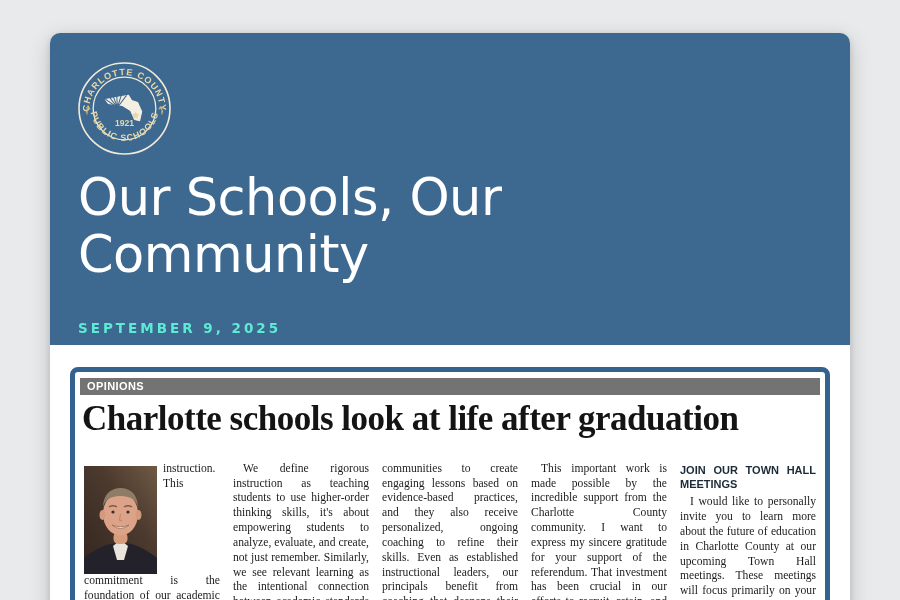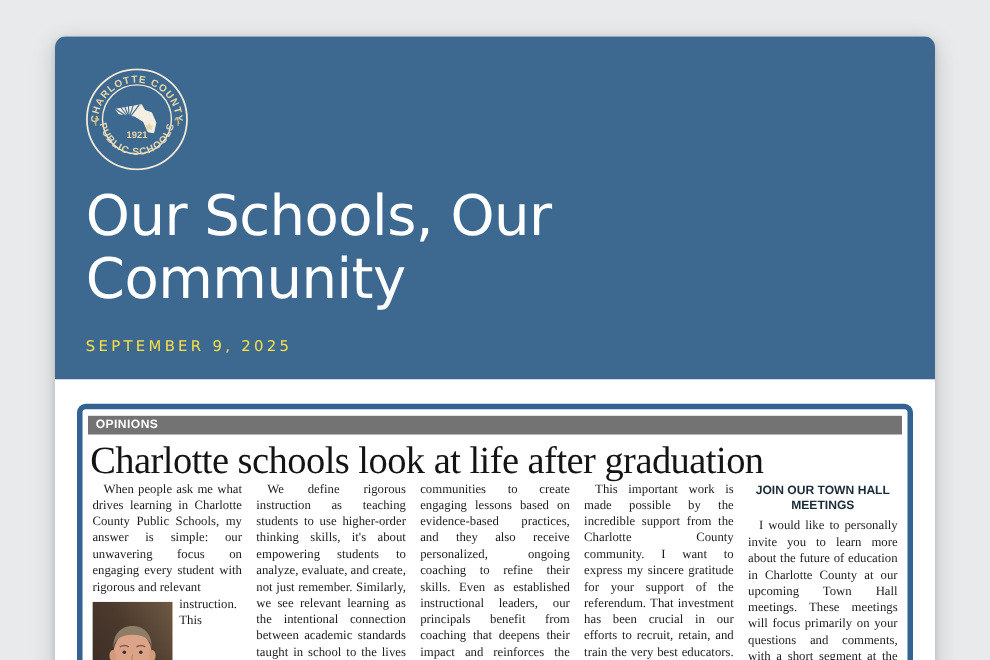--- a/index.html
+++ b/index.html
@@ -26,24 +26,24 @@
     margin:14px 0 0 0;
     color:#ffffff;
     font-size:51px;
     line-height:1.12;
     font-weight:normal;
     letter-spacing:-0.5px;
     max-width:560px;
     font-family:"DejaVu Sans",sans-serif;
   }
   .hero-date{
-    margin-top:24px;
-    color:#fde047;
+    margin-top:37px;
+    color:#5eead4;
     font-size:13.5px;
-    font-weight:normal;
+    font-weight:bold;
     letter-spacing:3px;
     font-family:"DejaVu Sans",sans-serif;
   }
   .white-area{
     background:#ffffff;
     padding:22px 20px 0 20px;
   }
   .clipping{
     border:5px solid #336190;
     border-radius:8px;
@@ -57,25 +57,25 @@
     color:#ffffff;
     font-family:"Liberation Sans",sans-serif;
     font-weight:bold;
     font-size:11px;
     letter-spacing:.4px;
     padding:2px 7px 3px 7px;
     margin:0 1px 6px 1px;
   }
   .headline{
     font-family:"Liberation Serif",serif;
-    font-weight:normal;
+    font-weight:bold;
     color:#141414;
     font-size:35px;
     letter-spacing:-0.5px;
-    margin:0 3px 0 3px;
+    margin:0 3px 24px 3px;
     line-height:1.05;
     white-space:nowrap;
   }
   .columns{
     display:grid;
     grid-template-columns:repeat(5,1fr);
     gap:13px;
     padding:0 5px;
     font-family:"Liberation Serif",serif;
     font-size:11.6px;
@@ -84,21 +84,20 @@
     text-align:justify;
   }
   .columns p{margin:0;}
   .columns p + p{margin-top:1px;}
   .ind{text-indent:10px;}
   .colhead{
     font-family:"Liberation Sans",sans-serif;
     font-weight:bold;
     font-size:11px;
     line-height:1.3;
-    text-align:center;
     color:#1b2a38;
     margin:1px 0 4px 0;
   }
   .photo-float{
     float:left;
     width:73px;
     height:108px;
     margin:4px 6px 0 0;
     display:block;
   }
@@ -145,21 +144,20 @@
   <div class="white-area">
     <div class="clipping">
 
       <div class="section-bar">OPINIONS</div>
 
       <h2 class="headline">Charlotte schools look at life after graduation</h2>
 
       <div class="columns">
 
         <div>
-          <p class="ind">When people ask me what drives learning in Charlotte County Public Schools, my answer is simple: our unwavering focus on engaging every student with rigorous and relevant</p>
           <p>
             <span class="photo-float">
               <svg viewBox="0 0 73 108" xmlns="http://www.w3.org/2000/svg">
                 <defs>
                   <linearGradient id="pbg" x1="0" y1="1" x2="1" y2="0">
                     <stop offset="0" stop-color="#33251f"></stop>
                     <stop offset="0.6" stop-color="#4c3a2e"></stop>
                     <stop offset="1" stop-color="#6f5a44"></stop>
                   </linearGradient>
                 </defs>

